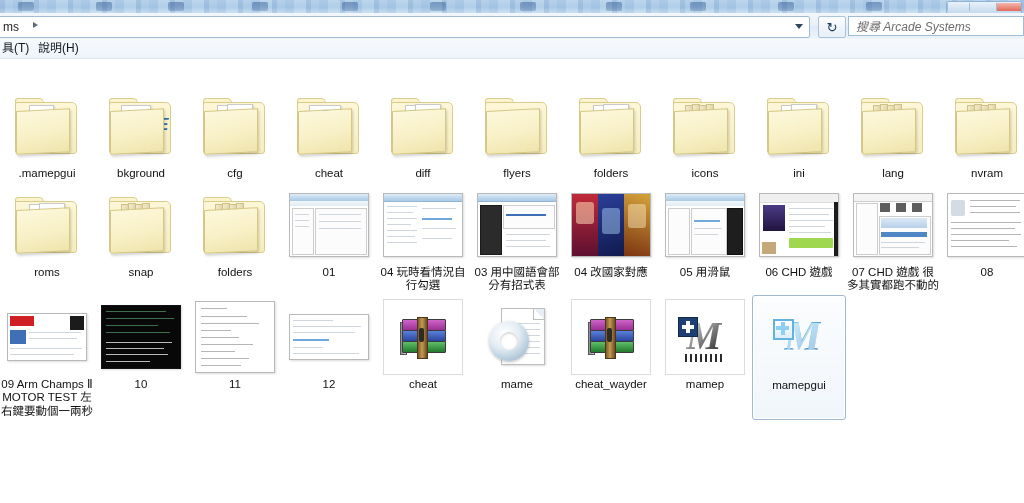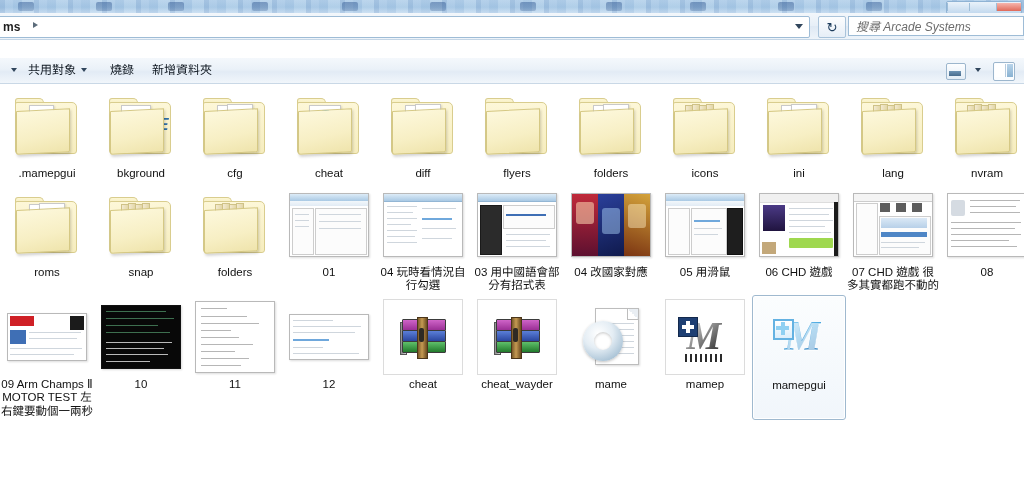--- a/index.html
+++ b/index.html
@@ -45,21 +45,21 @@
     background:linear-gradient(180deg,#f3f7fb 0%,#e7eff7 48%,#dfe9f4 52%,#eef4fa 100%);
     border-bottom:1px solid #c5d6e6;
   }
   .crumbbox{
     position:absolute;left:-4px;top:3px;width:812px;height:20px;
     background:#ffffff;border:1px solid #9ebcd6;border-radius:2px;
     box-shadow:inset 0 1px 0 #fff;
   }
   .crumbtext{
     position:absolute;left:6px;top:2px;font-size:12px;color:#1e1e1e;
-    line-height:16px;white-space:nowrap;font-weight:bold;
+    line-height:16px;white-space:nowrap;
   }
   .crumbsep{
     position:absolute;left:36px;top:5px;width:0;height:0;
     border-top:3.5px solid transparent;border-bottom:3.5px solid transparent;
     border-left:5px solid #5b6b7a;
   }
   .crumb-dropdown{
     position:absolute;right:6px;top:7px;width:0;height:0;
     border-left:4px solid transparent;border-right:4px solid transparent;
     border-top:5px solid #31465c;
@@ -337,32 +337,25 @@
       <span class="crumb-dropdown"></span>
     </div>
     <div class="refreshbtn">
       <span>↻</span>
     </div>
     <div class="searchbox">
       <span class="ph">搜尋 Arcade Systems</span>
     </div>
   </div>
 
-
-  <div class="cmdbar">
-    <span class="caret lone" style="left:6px"></span>
-    <div class="ci" style="left:28px">
-      <span>共用對象</span><span class="caret"></span>
-    </div>
-    <div class="ci" style="left:110px">燒錄</div>
-    <div class="ci" style="left:152px">新增資料夾</div>
-    <div class="viewbtn icon1" style="left:946px"></div>
-    <span class="caret lone" style="left:970px"></span>
-    <div class="paneltgl" style="left:993px"></div>
+  <div class="menubar">
+    <div class="mi" style="left:-2px">具(T)</div>
+    <div class="mi" style="left:34px">說明(H)</div>
   </div>
+
 
   <div class="content">
     <div class="grid">
 
       <div class="row">
 
         <div class="cell">
           <div class="thumbwrap">
             <div class="folder">
                 <div class="tab"></div>
@@ -767,34 +760,20 @@
             <div class="rar">
                 <div class="edge"></div>
               <div class="bk b1"></div>
                 <div class="bk b2"></div>
                 <div class="bk b3"></div>
               <div class="strap"></div>
                 <div class="person"></div>
               </div>
           </div>
           <div class="label">cheat</div>
-        </div>
-
-        <div class="cell">
-          <div class="thumbbox">
-            <div class="rar">
-                <div class="edge"></div>
-              <div class="bk b1"></div>
-                <div class="bk b2"></div>
-                <div class="bk b3"></div>
-              <div class="strap"></div>
-                <div class="person"></div>
-              </div>
-          </div>
-          <div class="label">cheat_wayder</div>
         </div>
 
         <div class="cell">
           <div class="thumbwrap nobox">
             <div class="cfgicon">
               <div class="page">
                   <div class="fold"></div>
                 <i style="top:14px"></i>
                   <i style="top:20px"></i>
                   <i style="top:26px"></i>
@@ -808,20 +787,34 @@
                 <div class="tooth" style="transform:rotate(90deg)"></div>
                 <div class="tooth" style="transform:rotate(135deg)"></div>
               </div>
             </div>
           </div>
           <div class="label">mame</div>
         </div>
 
         <div class="cell">
           <div class="thumbbox">
+            <div class="rar">
+                <div class="edge"></div>
+              <div class="bk b1"></div>
+                <div class="bk b2"></div>
+                <div class="bk b3"></div>
+              <div class="strap"></div>
+                <div class="person"></div>
+              </div>
+          </div>
+          <div class="label">cheat_wayder</div>
+        </div>
+
+        <div class="cell">
+          <div class="thumbbox">
             <div class="mamep">
                 <div class="mark">M</div>
                 <div class="plus"></div>
                 <div class="wave"></div>
               </div>
           </div>
           <div class="label">mamep</div>
         </div>
 
         <div class="cell sel">

